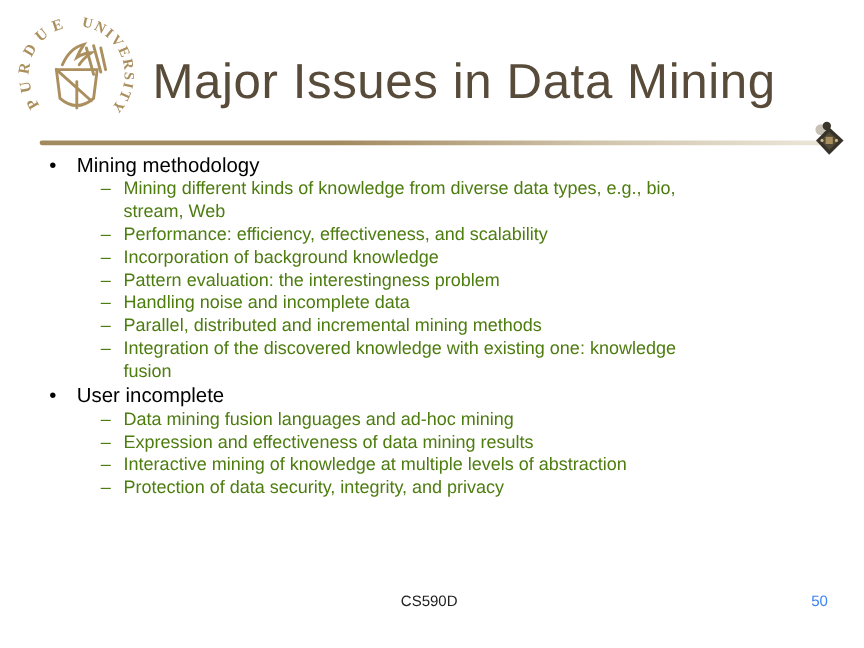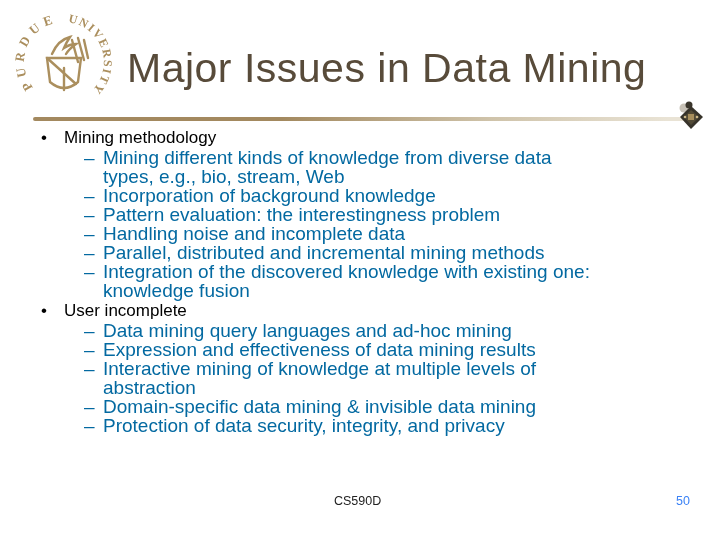--- a/index.html
+++ b/index.html
@@ -38,22 +38,22 @@
     font-size: 17px; line-height: 21px;
     padding-left: 64px; color: #000;
   }
   .h1::before {
     content: "\2022";
     position: absolute; left: 41px; top: 0;
     font-size: 17px;
   }
   .sub {
     position: relative;
-    font-size: 19px; line-height: 19px;
-    padding: 0 72px 0 103px; color: #0369a1;
+    font-size: 15px; line-height: 19px;
+    padding: 0 72px 0 103px; color: #4d7c0f;
   }
   .sub::before {
     content: "\2013";
     position: absolute; left: 84px; top: 0;
   }
 
   
   .footer-course { position: absolute; left: 334px; top: 494px; font-size: 12.5px; color: #222; }
   .footer-page  { position: absolute; left: 676px; top: 494px; font-size: 12.5px; color: #3b82f6; }
 </style>
@@ -100,32 +100,32 @@
     <path d="M15,10 L23,17 L15,25 L8,17 Z" fill="#524a36"></path>
     <rect x="12" y="14" width="6" height="6" fill="#a78e5c"></rect>
     <circle cx="9" cy="17" r="1.3" fill="#cdb98a"></circle>
     <circle cx="21" cy="17" r="1.3" fill="#cdb98a"></circle>
   </svg>
 
   <div class="content">
 
     <div class="h1">Mining methodology</div>
     <div class="sub">Mining different kinds of knowledge from diverse data types, e.g., bio, stream, Web</div>
+    <div class="sub">Performance: efficiency, effectiveness, and scalability</div>
     <div class="sub">Incorporation of background knowledge</div>
     <div class="sub">Pattern evaluation: the interestingness problem</div>
     <div class="sub">Handling noise and incomplete data</div>
     <div class="sub">Parallel, distributed and incremental mining methods</div>
     <div class="sub">Integration of the discovered knowledge with existing one: knowledge fusion</div>
 
     <div class="h1">User incomplete</div>
-    <div class="sub">Data mining query languages and ad-hoc mining</div>
+    <div class="sub">Data mining fusion languages and ad-hoc mining</div>
     <div class="sub">Expression and effectiveness of data mining results</div>
     <div class="sub">Interactive mining of knowledge at multiple levels of abstraction</div>
 
-    <div class="sub">Domain-specific data mining &amp; invisible data mining</div>
     <div class="sub">Protection of data security, integrity, and privacy</div>
 
   </div>
 
   <div class="footer-course">CS590D</div>
   <div class="footer-page">50</div>
 
 </div>
 
 </body></html>

